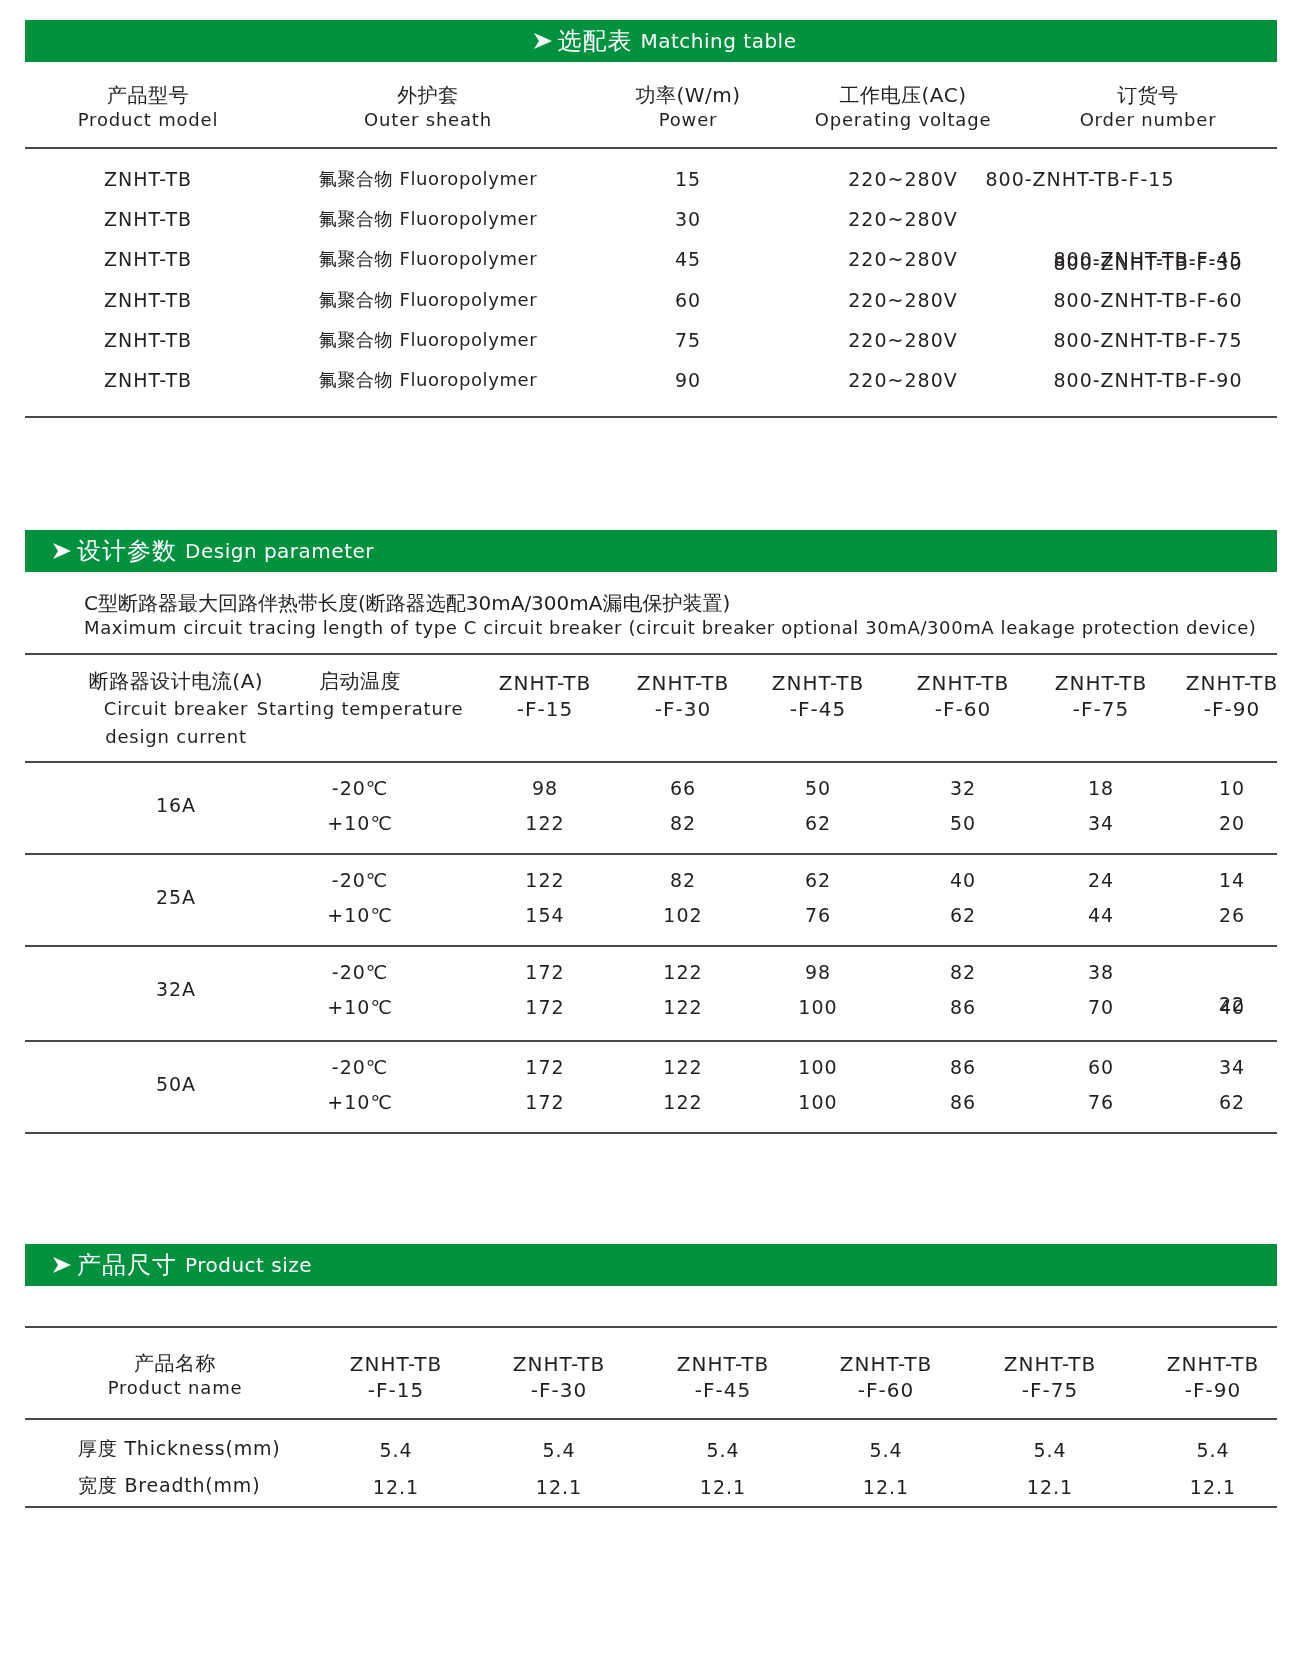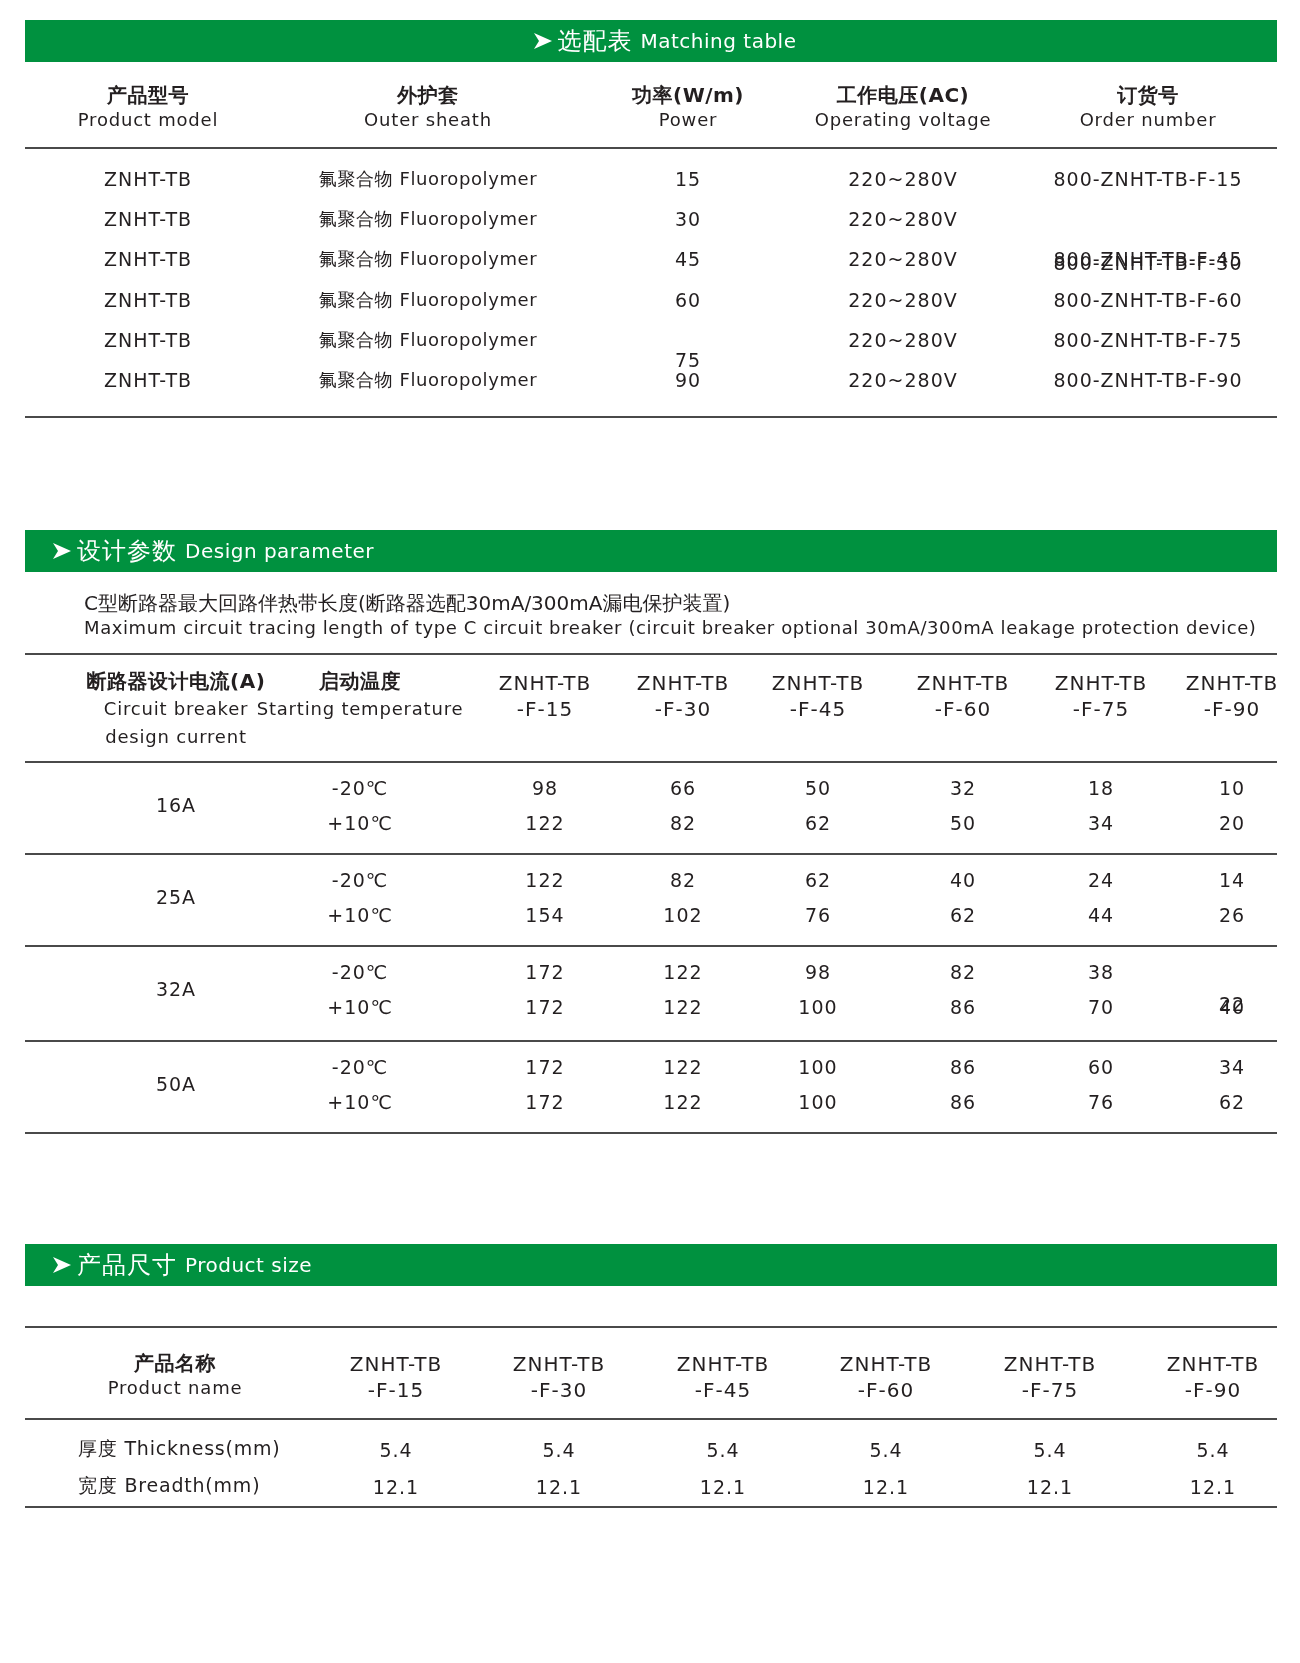--- a/index.html
+++ b/index.html
@@ -11,21 +11,21 @@
   .section-bar {
     position: absolute; left: 25px; width: 1252px; height: 42px;
     background: #00913f; color: #ffffff;
     display: flex; align-items: center; box-sizing: border-box; padding-left: 26px;
   }
   .section-bar .arrow { display: inline-block; width: 22px; height: 22px; margin-right: 4px; }
   .section-bar .cn { font-size: 24px; letter-spacing: 1px; }
   .section-bar .en { font-size: 20px; margin-left: 8px; letter-spacing: 0.5px; }
   .rule { position: absolute; left: 25px; width: 1252px; height: 2px; background: #4a4a4a; }
   .cell { position: absolute; text-align: center; transform: translateX(-50%); white-space: nowrap; font-size: 19px; line-height: 1.3; letter-spacing: 1px; }
-  .hdr-cn { font-size: 20px; letter-spacing: 0.5px; font-weight: bold; }
+  .hdr-cn { font-size: 20px; letter-spacing: 0.5px; }
   .hdr-en { font-size: 18px; letter-spacing: 0.8px; }
   .left { position: absolute; white-space: nowrap; font-size: 19px; letter-spacing: 0.8px; }
 </style>
 </head>
 <body>
 
 <div class="section-bar" style="top:20px;justify-content:center;">
   <svg class="arrow" viewBox="0 0 22 22">
       <path d="M2 3 L20 11 L2 19 L7 11 Z" fill="#fff"></path>
     </svg>
@@ -54,21 +54,21 @@
     <div class="hdr-cn">订货号</div>
       <div class="hdr-en">Order number</div>
   </div>
   <div class="rule" style="top:147px;"></div>
   <div id="matching-rows">
       <div>
         <div class="cell" style="left: 148px; top: 167px;">ZNHT-TB</div>
         <div class="cell" style="left: 428px; top: 167px; font-size: 18px; letter-spacing: 0.6px;">氟聚合物 Fluoropolymer</div>
         <div class="cell" style="left: 688px; top: 167px;">15</div>
         <div class="cell" style="left: 903px; top: 167px;">220~280V</div>
-        <div class="cell" style="left: 1148px; top: 167px; text-align: center;">800-ZNHT-TB-F-15</div>
+        <div class="cell" style="left: 1080px; top: 167px; text-align: center;">800-ZNHT-TB-F-15</div>
       </div>
       <div>
         <div class="cell" style="left: 148px; top: 207.2px;">ZNHT-TB</div>
         <div class="cell" style="left: 428px; top: 207.2px; font-size: 18px; letter-spacing: 0.6px;">氟聚合物 Fluoropolymer</div>
         <div class="cell" style="left: 688px; top: 207.2px;">30</div>
         <div class="cell" style="left: 903px; top: 207.2px;">220~280V</div>
         <div class="cell" style="left: 1148px; top: 207.2px; margin-top: 44px;">800-ZNHT-TB-F-30</div>
       </div>
       <div>
         <div class="cell" style="left: 148px; top: 247.4px;">ZNHT-TB</div>
@@ -80,21 +80,21 @@
       <div>
         <div class="cell" style="left: 148px; top: 287.6px;">ZNHT-TB</div>
         <div class="cell" style="left: 428px; top: 287.6px; font-size: 18px; letter-spacing: 0.6px;">氟聚合物 Fluoropolymer</div>
         <div class="cell" style="left: 688px; top: 287.6px;">60</div>
         <div class="cell" style="left: 903px; top: 287.6px;">220~280V</div>
         <div class="cell" style="left: 1148px; top: 287.6px;">800-ZNHT-TB-F-60</div>
       </div>
       <div>
         <div class="cell" style="left: 148px; top: 327.8px;">ZNHT-TB</div>
         <div class="cell" style="left: 428px; top: 327.8px; font-size: 18px; letter-spacing: 0.6px;">氟聚合物 Fluoropolymer</div>
-        <div class="cell" style="left: 688px; top: 327.8px; margin-top: 20px;">75</div>
+        <div class="cell" style="left: 688px; top: 327.8px;">75</div>
         <div class="cell" style="left: 903px; top: 327.8px;">220~280V</div>
         <div class="cell" style="left: 1148px; top: 327.8px;">800-ZNHT-TB-F-75</div>
       </div>
       <div>
         <div class="cell" style="left: 148px; top: 368px;">ZNHT-TB</div>
         <div class="cell" style="left: 428px; top: 368px; font-size: 18px; letter-spacing: 0.6px;">氟聚合物 Fluoropolymer</div>
         <div class="cell" style="left: 688px; top: 368px;">90</div>
         <div class="cell" style="left: 903px; top: 368px;">220~280V</div>
         <div class="cell" style="left: 1148px; top: 368px;">800-ZNHT-TB-F-90</div>
       </div>

